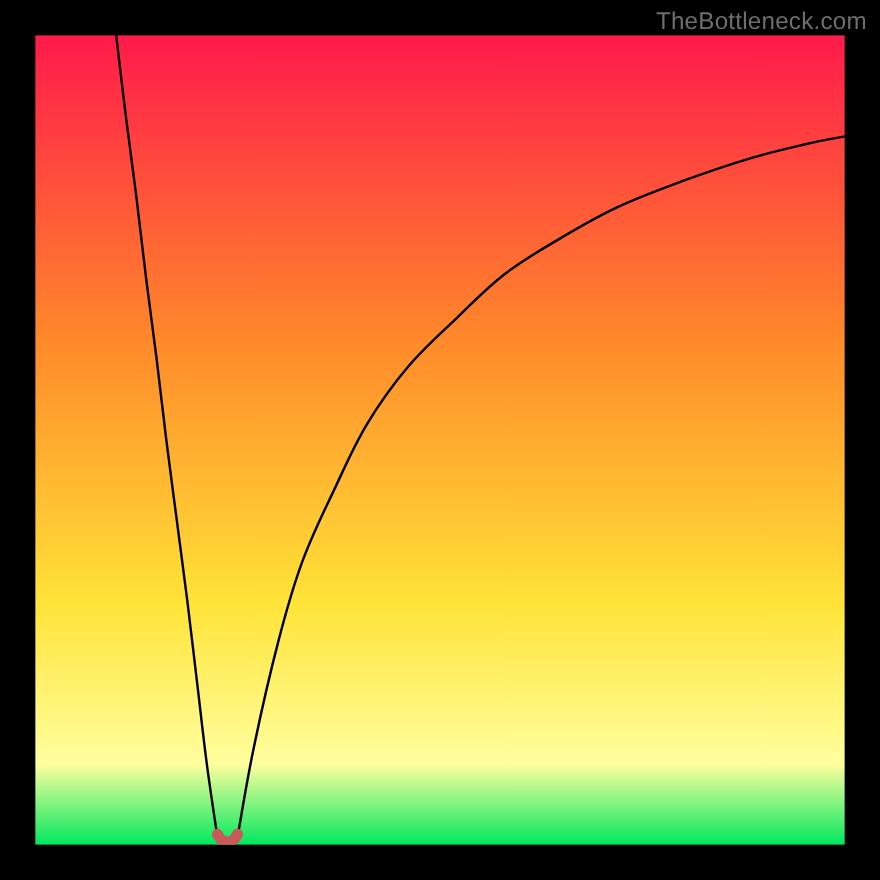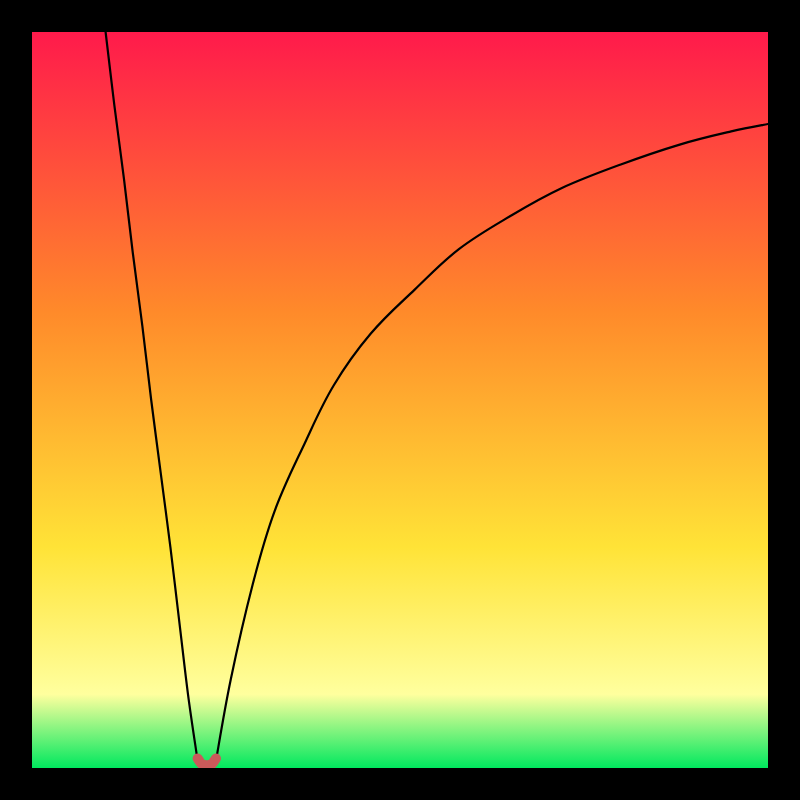--- a/index.html
+++ b/index.html
@@ -38,20 +38,21 @@
   }
   svg {
     display: block;
   }
 </style>
 </head>
 <body>
 
 <div class="frame">
 
+  <div class="watermark">TheBottleneck.com</div>
 
   <div class="plot-area">
     <svg id="chart-svg" width="736" height="736" viewBox="0 0 736 736">
       <defs>
         <linearGradient id="bg-grad" x1="0" y1="0" x2="0" y2="1">
           <stop id="g0" offset="0%" stop-color="#ff1a4b"></stop>
           <stop id="g1" offset="38%" stop-color="#ff8a2a"></stop>
           <stop id="g2" offset="70%" stop-color="#ffe337"></stop>
           <stop id="g3" offset="90%" stop-color="#ffff9e"></stop>
           <stop id="g4" offset="100%" stop-color="#00e85e"></stop>

